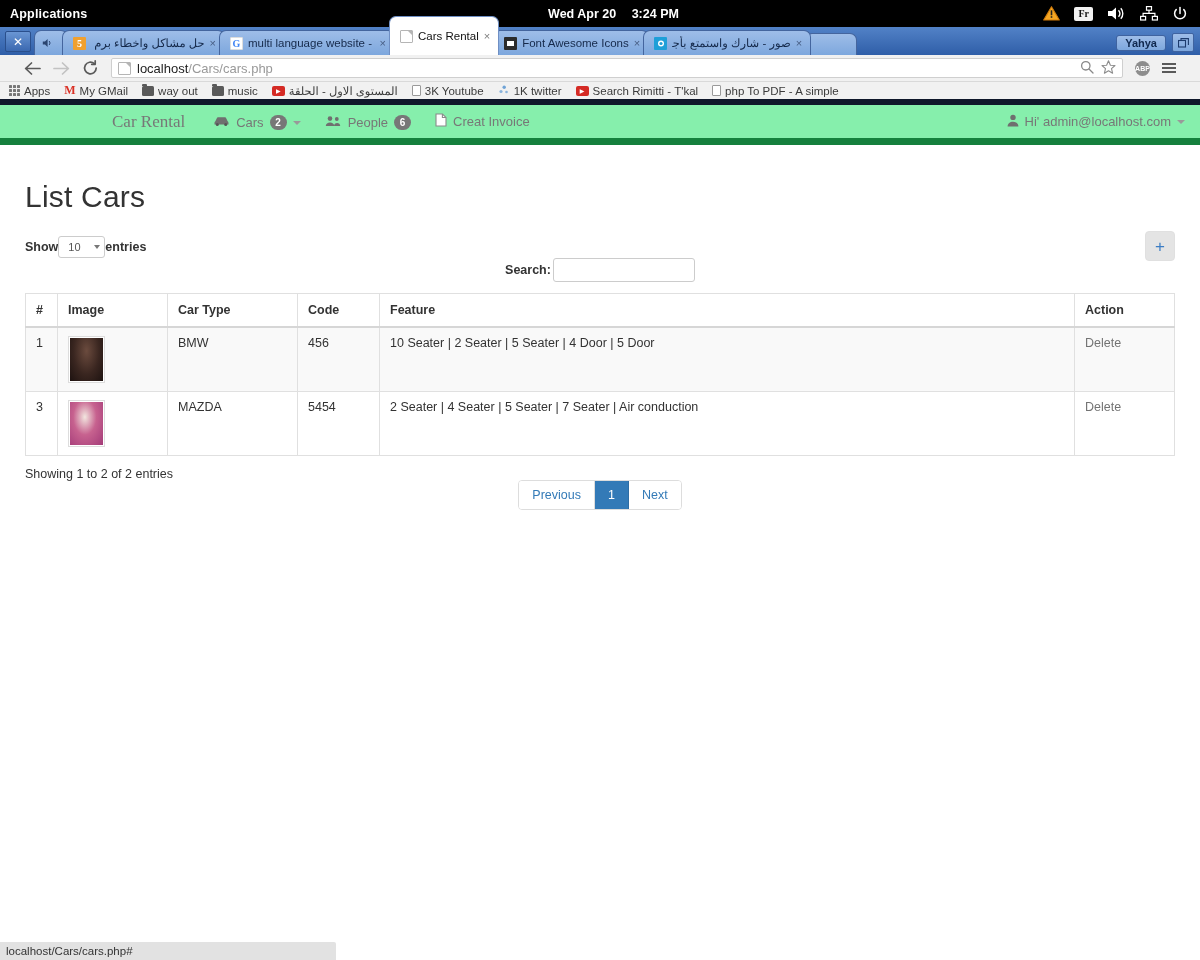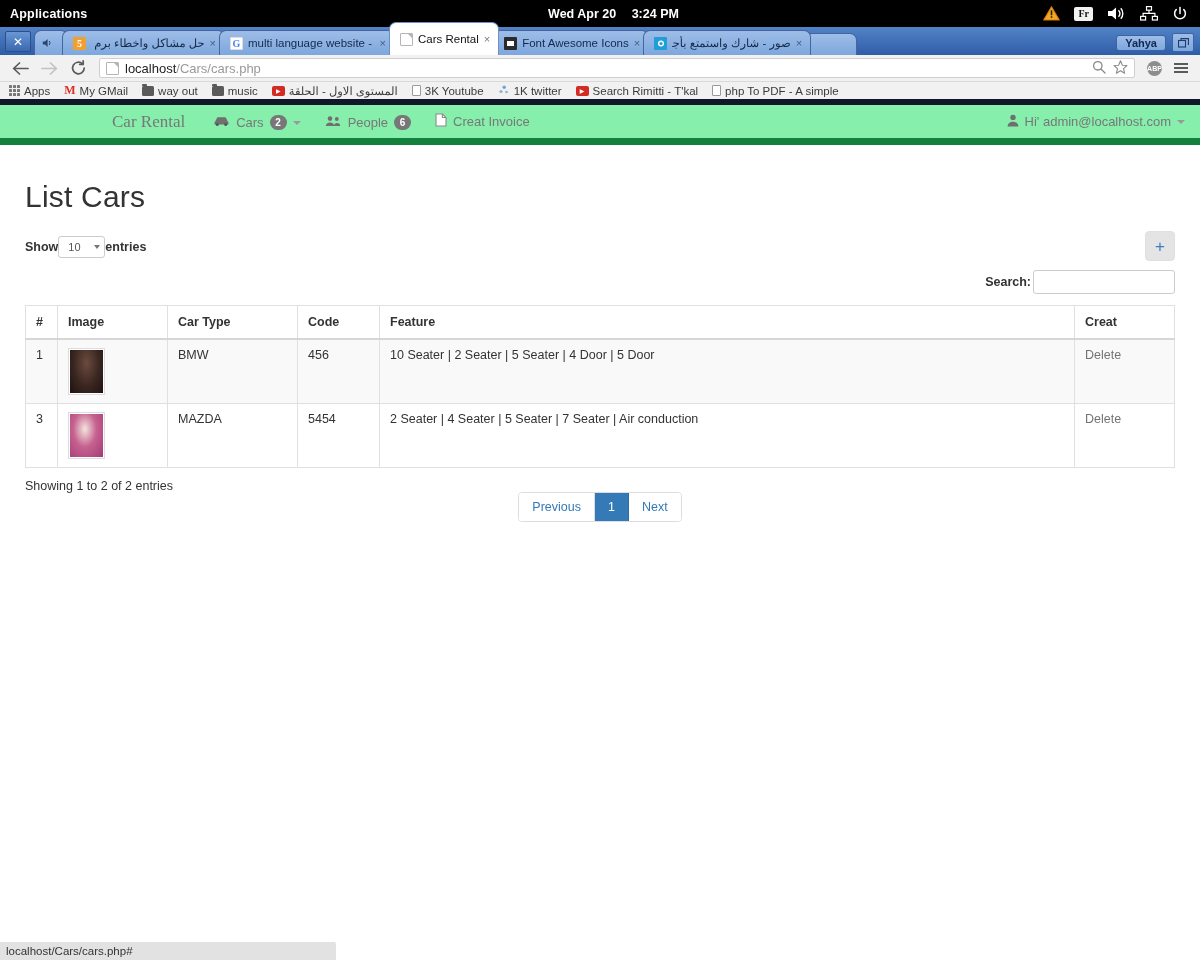--- a/index.html
+++ b/index.html
@@ -55,21 +55,21 @@
     background:linear-gradient(#9ebde8,#7da7dd);
     border:1px solid #44659e; border-bottom:none;
     border-radius:7px 7px 0 0;
     margin-right:-6px; position:relative;
     font-size:11.5px; color:#15294a;
     max-width:170px; min-width:40px;
   }
   .tab.active {
     background:#ffffff; color:#111; z-index:5;
     border-color:#6f8fc4;
-    height:33px;
+    height:39px;
   }
   .tab .tlabel {
     white-space:nowrap; overflow:hidden;
     text-overflow:clip; flex:1; font-size:11.5px;
   }
   .tab .tclose { font-size:11px; color:#3a4f73; opacity:.85; }
   .tab.active .tclose { color:#666; }
   .favicon {
     width:13px; height:13px; flex:none;
     display:flex; align-items:center; justify-content:center;
@@ -106,21 +106,21 @@
     width:22px; height:19px; border:1px solid #3f63a0; border-radius:2px;
     background:linear-gradient(#9ebde8,#7da7dd);
     display:flex; align-items:center; justify-content:center;
     color:#1d3b6d; font-size:10px;
   }
 
   
   .toolbar {
     height:27px; background:#f1f1f1;
     border-bottom:1px solid #d9d9d9;
-    display:flex; align-items:center; gap:12px; padding:0 12px;
+    display:flex; align-items:center; gap:12px; padding:0 24px;
   }
   .navico { color:#5a5a5a; display:flex; align-items:center; }
   .navico.dim { color:#c2c2c2; }
   .omnibox {
     flex:1; height:20px; background:#fff;
     border:1px solid #cfcfcf; border-radius:2px;
     display:flex; align-items:center; gap:6px; padding:0 6px;
     font-size:13px; color:#999;
   }
   .omnibox .host { color:#222; }
@@ -198,22 +198,22 @@
   }
   .len-select .caret { border-top-color:#777; border-left-width:3px; border-right-width:3px; border-top-width:4px;}
   .add-btn {
     position:absolute; right:0; top:-5px;
     width:30px; height:30px; background:#e4e4e4;
     border:1px solid #e0e0e0; border-radius:4px;
     color:#3c7dc4; font-size:17px; line-height:1;
     display:flex; align-items:center; justify-content:center;
   }
   .search-row {
-    display:flex; justify-content:flex-end; align-items:center;
-    margin-top:12px; margin-bottom:11px;
+    display:flex; justify-content:center; align-items:center;
+    margin-bottom:11px;
   }
   .search-label { font-size:12.5px; font-weight:bold; color:#333; }
   .search-input {
     width:142px; height:24px; border:1px solid #ccc; border-radius:3px;
     background:#fff; margin-left:2px;
   }
 
   table.grid {
     width:1150px; border-collapse:collapse;
     font-size:12.5px; color:#333;
@@ -544,21 +544,21 @@
   </div>
 
   <table class="grid">
     <thead>
       <tr>
         <th class="col-num">#</th>
         <th class="col-img">Image</th>
         <th class="col-type">Car Type</th>
         <th class="col-code">Code</th>
         <th>Feature</th>
-        <th class="col-act">Creat</th>
+        <th class="col-act">Action</th>
       </tr>
     </thead>
     <tbody>
       <tr class="odd">
         <td class="row-cell">1</td>
         <td>
           <span class="thumb">
               <span class="thumb-inner t1"></span>
             </span>
         </td>

